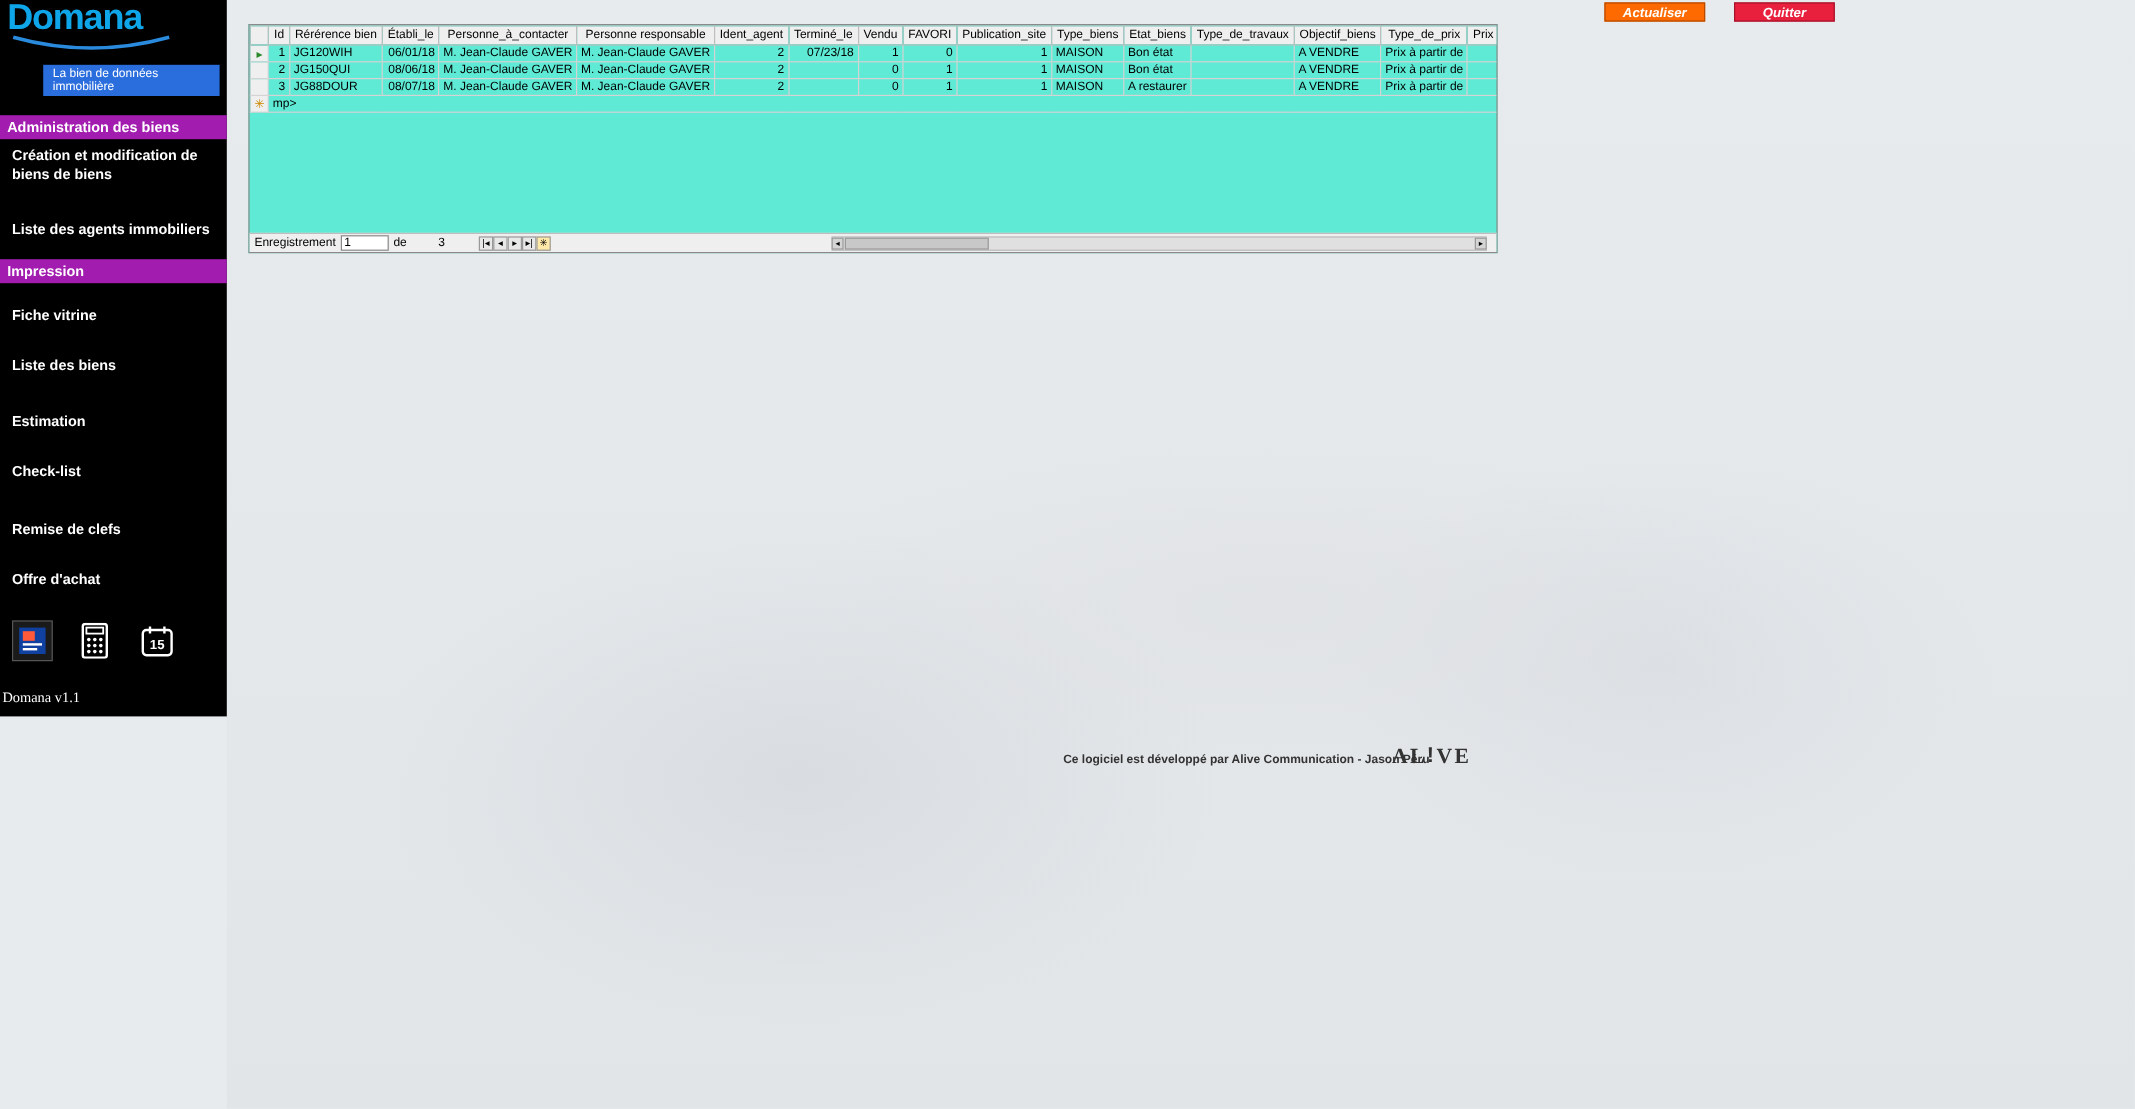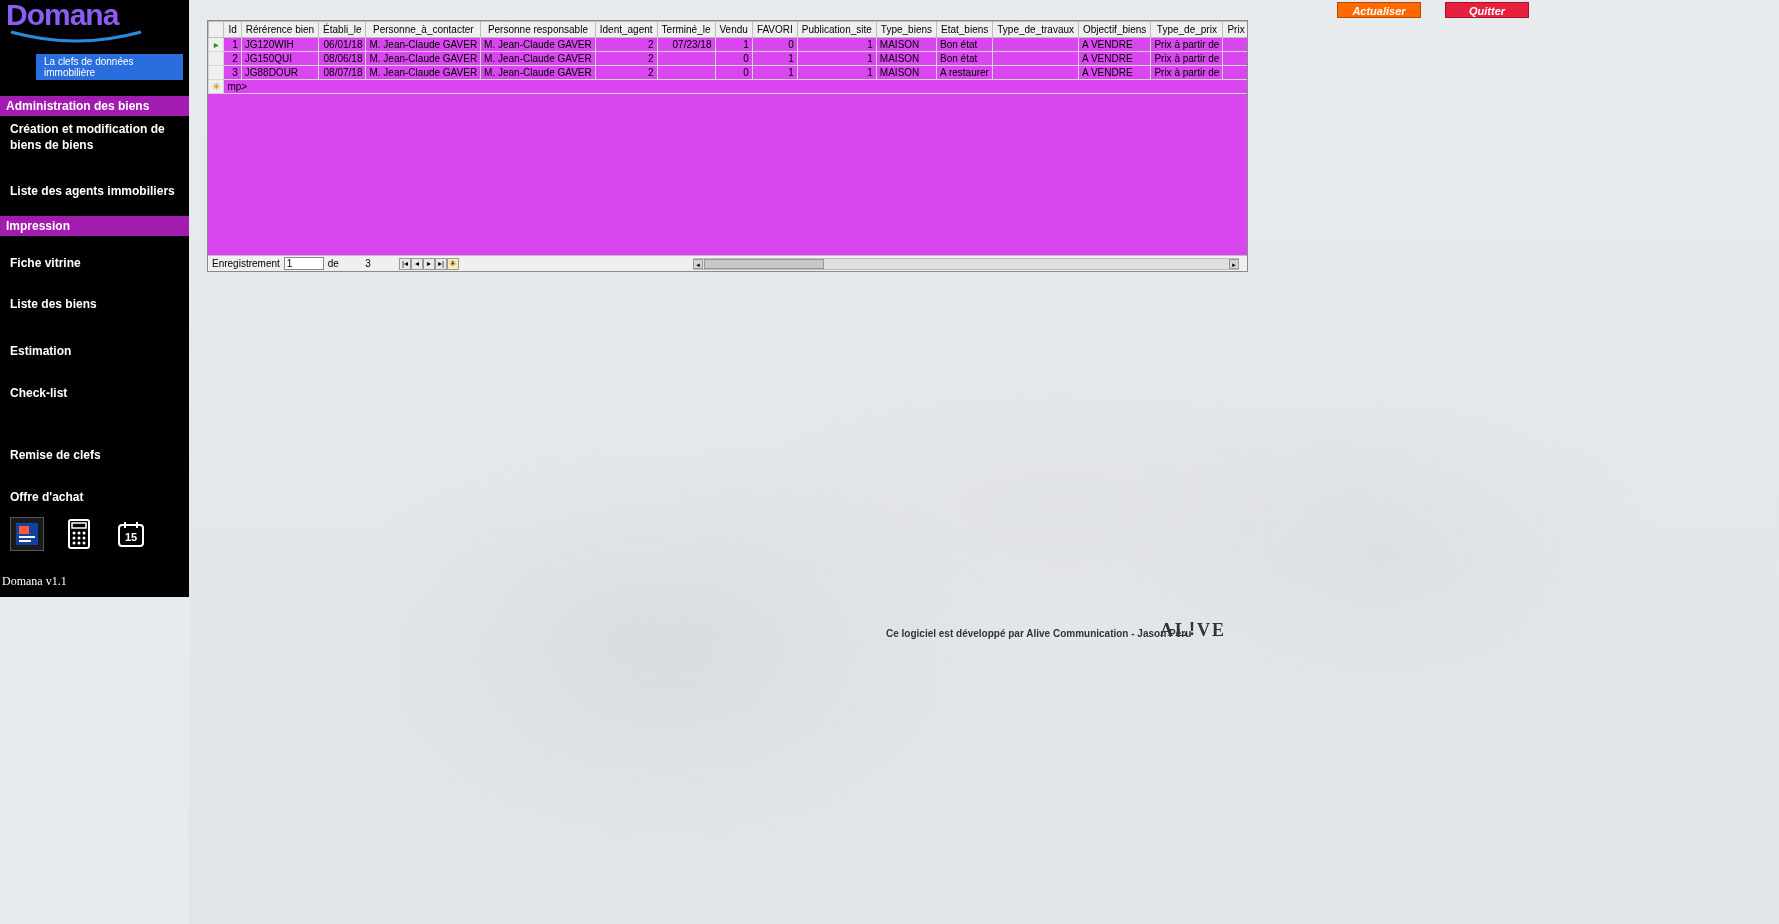--- a/index.html
+++ b/index.html
@@ -7,35 +7,35 @@
   .bg-clouds { position: absolute; left: 189px; top: 0; right: 0; bottom: 0;
     background:
       radial-gradient(ellipse 600px 200px at 55% 55%, rgba(220,222,225,0.5), transparent 70%),
       radial-gradient(ellipse 500px 300px at 30% 70%, rgba(200,205,210,0.4), transparent 70%),
       radial-gradient(ellipse 400px 250px at 75% 60%, rgba(205,210,215,0.35), transparent 70%),
       linear-gradient(#e8ebee, #e2e5e8);
     z-index: 0;
   }
   .sidebar { position: absolute; left: 0; top: 0; width: 189px; height: 597px; background: #000; color: #fff; z-index: 2; }
   .logo-block { padding: 0 6px 6px 6px; }
-  .logo-text { font-size: 30px; font-weight: bold; color: #8b5cf6; letter-spacing: -1px; line-height: 1; position: relative; }
+  .logo-text { font-size: 30px; font-weight: bold; color: #0ea5e9; letter-spacing: -1px; line-height: 1; position: relative; }
   .logo-smile { width: 140px; height: 14px; margin-top: -2px; }
   .tagline { display:inline-block; background: #2a6ede; color: #fff; font-size: 10px; padding: 2px 8px; margin-top: 6px; margin-left: 30px;}
   .section-header { background: #a21caf; color: #fff; font-size: 12px; font-weight: bold; padding: 3px 6px; margin-top: 10px; }
   .menu-item { font-size: 12px; font-weight: bold; padding: 6px 10px; cursor: pointer; line-height: 1.3; }
   .menu-item + .menu-item { margin-top: 19px; }
   .sidebar-icons { position: absolute; left: 10px; bottom: 46px; display: flex; gap: 18px; align-items: flex-end; }
   .sidebar-icons .icon-btn { width: 34px; height: 34px; display:flex; align-items:center; justify-content:center; cursor:pointer; }
   .icon-selected { border: 1px solid #555; background: #1a1a1a; }
   .version { position: absolute; left: 2px; bottom: 8px; font-size: 12px; color: #fff; font-family: Georgia, serif; }
   .topbar { position: absolute; right: 250px; top: 2px; display: flex; gap: 24px; z-index: 3; }
   .top-btn { width: 84px; height: 16px; font-size: 11px; font-style: italic; font-weight: bold; text-align: center; color: #fff; cursor: pointer; line-height: 16px; }
   .btn-orange { background: #ff6a00; border: 1px solid #b34a00; }
   .btn-red { background: #e81f3d; border: 1px solid #a3142a; }
-  .grid-frame { position: absolute; left: 207px; top: 20px; width: 1041px; height: 252px; background: #d946ef; border: 1px solid #8a8a8a; z-index: 3; display:flex; flex-direction:column;}
+  .grid-frame { position: absolute; left: 207px; top: 20px; width: 1041px; height: 191px; background: #5eead4; border: 1px solid #8a8a8a; z-index: 3; display:flex; flex-direction:column;}
   .grid-scroll { flex: 1; overflow: hidden; }
   table.grid { border-collapse: collapse; width: 100%; font-size: 10px; color: #000; }
   table.grid th { background: #efefef; border: 1px solid #bdbdbd; font-weight: normal; padding: 1px 4px; height: 16px; white-space: nowrap; overflow: hidden; }
   table.grid td { border: 1px solid #d4d4d4; padding: 0 3px; height: 14px; white-space: nowrap; overflow: hidden; }
   .col-sel { width: 18px; background: #efefef; }
   .row-handle { background: #efefef; border: 1px solid #bdbdbd; width: 18px; text-align:center; }
   .row-current { color: #2a8a2a; }
   .row-new { color: #cc8800; }
   .num { text-align: right; }
   .grid-footer { height: 16px; border-top: 1px solid #bdbdbd; background: #efefef; display:flex; align-items:center; font-size: 10px; position: relative;}
@@ -61,33 +61,33 @@
   <div class="top-btn btn-orange">Actualiser</div>
   <div class="top-btn btn-red">Quitter</div>
 </div>
 
 <div class="sidebar">
   <div class="logo-block">
     <div class="logo-text">Domana</div>
     <svg class="logo-smile" viewBox="0 0 140 14">
       <path d="M5 2 Q70 20 135 2" stroke="#2a8add" stroke-width="3" fill="none"></path>
     </svg>
-    <div class="tagline">La clefs de données immobilière</div>
+    <div class="tagline">La bien de données immobilière</div>
   </div>
 
   <div class="section-header">Administration des biens</div>
   <div class="menu-item">Création et modification de biens de biens</div>
   <div class="menu-item">Liste des agents immobiliers</div>
 
   <div class="section-header">Impression</div>
   <div class="menu-item" style="margin-top:14px">Fiche vitrine</div>
   <div class="menu-item" style="margin-top:14px">Liste des biens</div>
   <div class="menu-item" style="">Estimation</div>
   <div class="menu-item" style="margin-top:14px">Check-list</div>
-  <div class="menu-item" style="margin-top:35px">Remise de clefs</div>
+  <div class="menu-item" style="margin-top:21px">Remise de clefs</div>
   <div class="menu-item" style="margin-top:14px">Offre d'achat</div>
 
   <div class="sidebar-icons">
     <div class="icon-btn icon-selected">
       <svg width="26" height="26">
         <rect x="2" y="2" width="22" height="22" fill="#1040a0"></rect>
         <rect x="5" y="5" width="10" height="8" fill="#ff5a3a"></rect>
         <rect x="5" y="15" width="16" height="2" fill="#fff"></rect>
         <rect x="5" y="19" width="12" height="2" fill="#fff"></rect>
       </svg>

